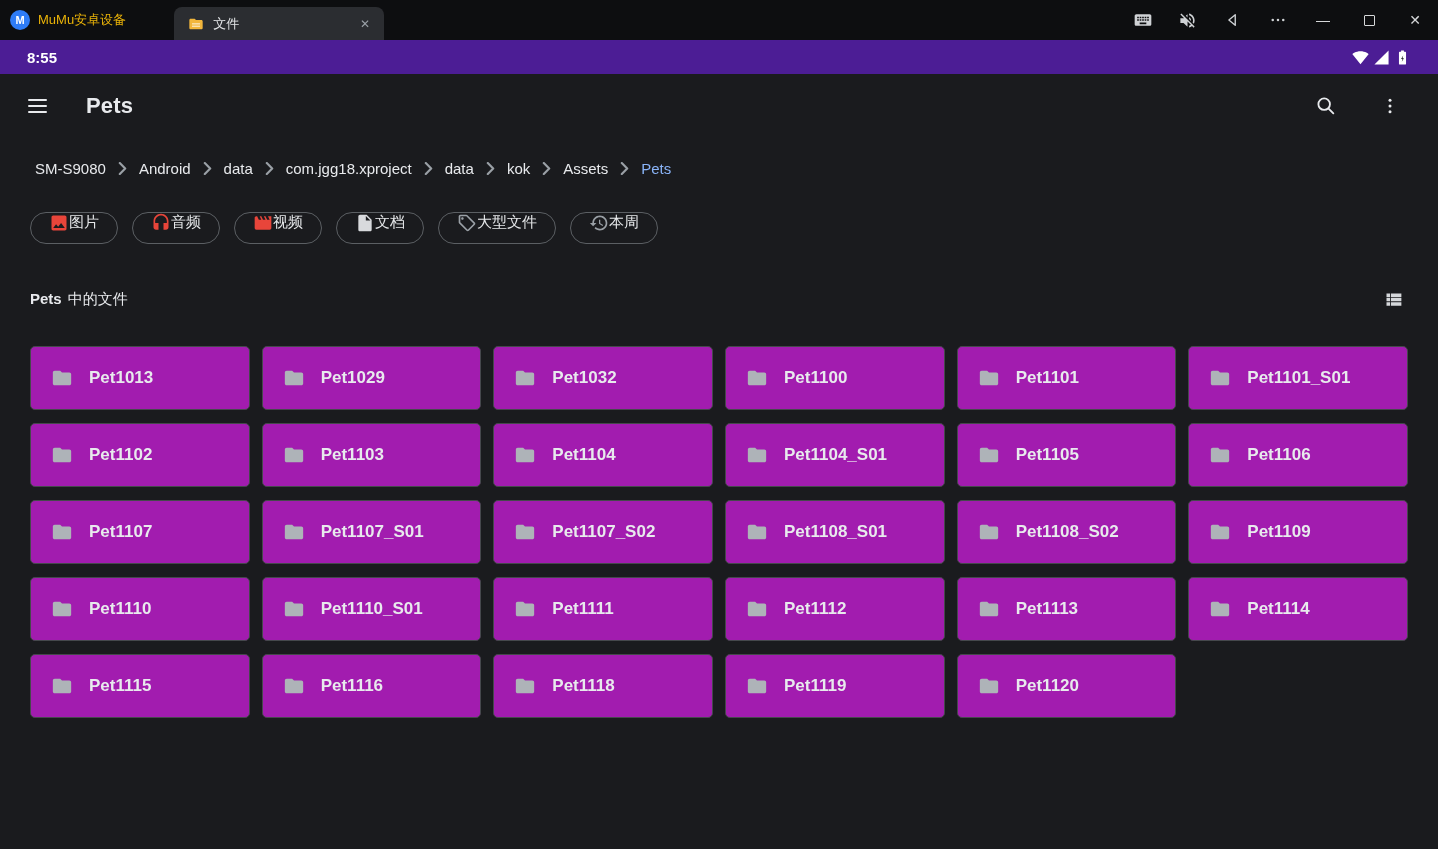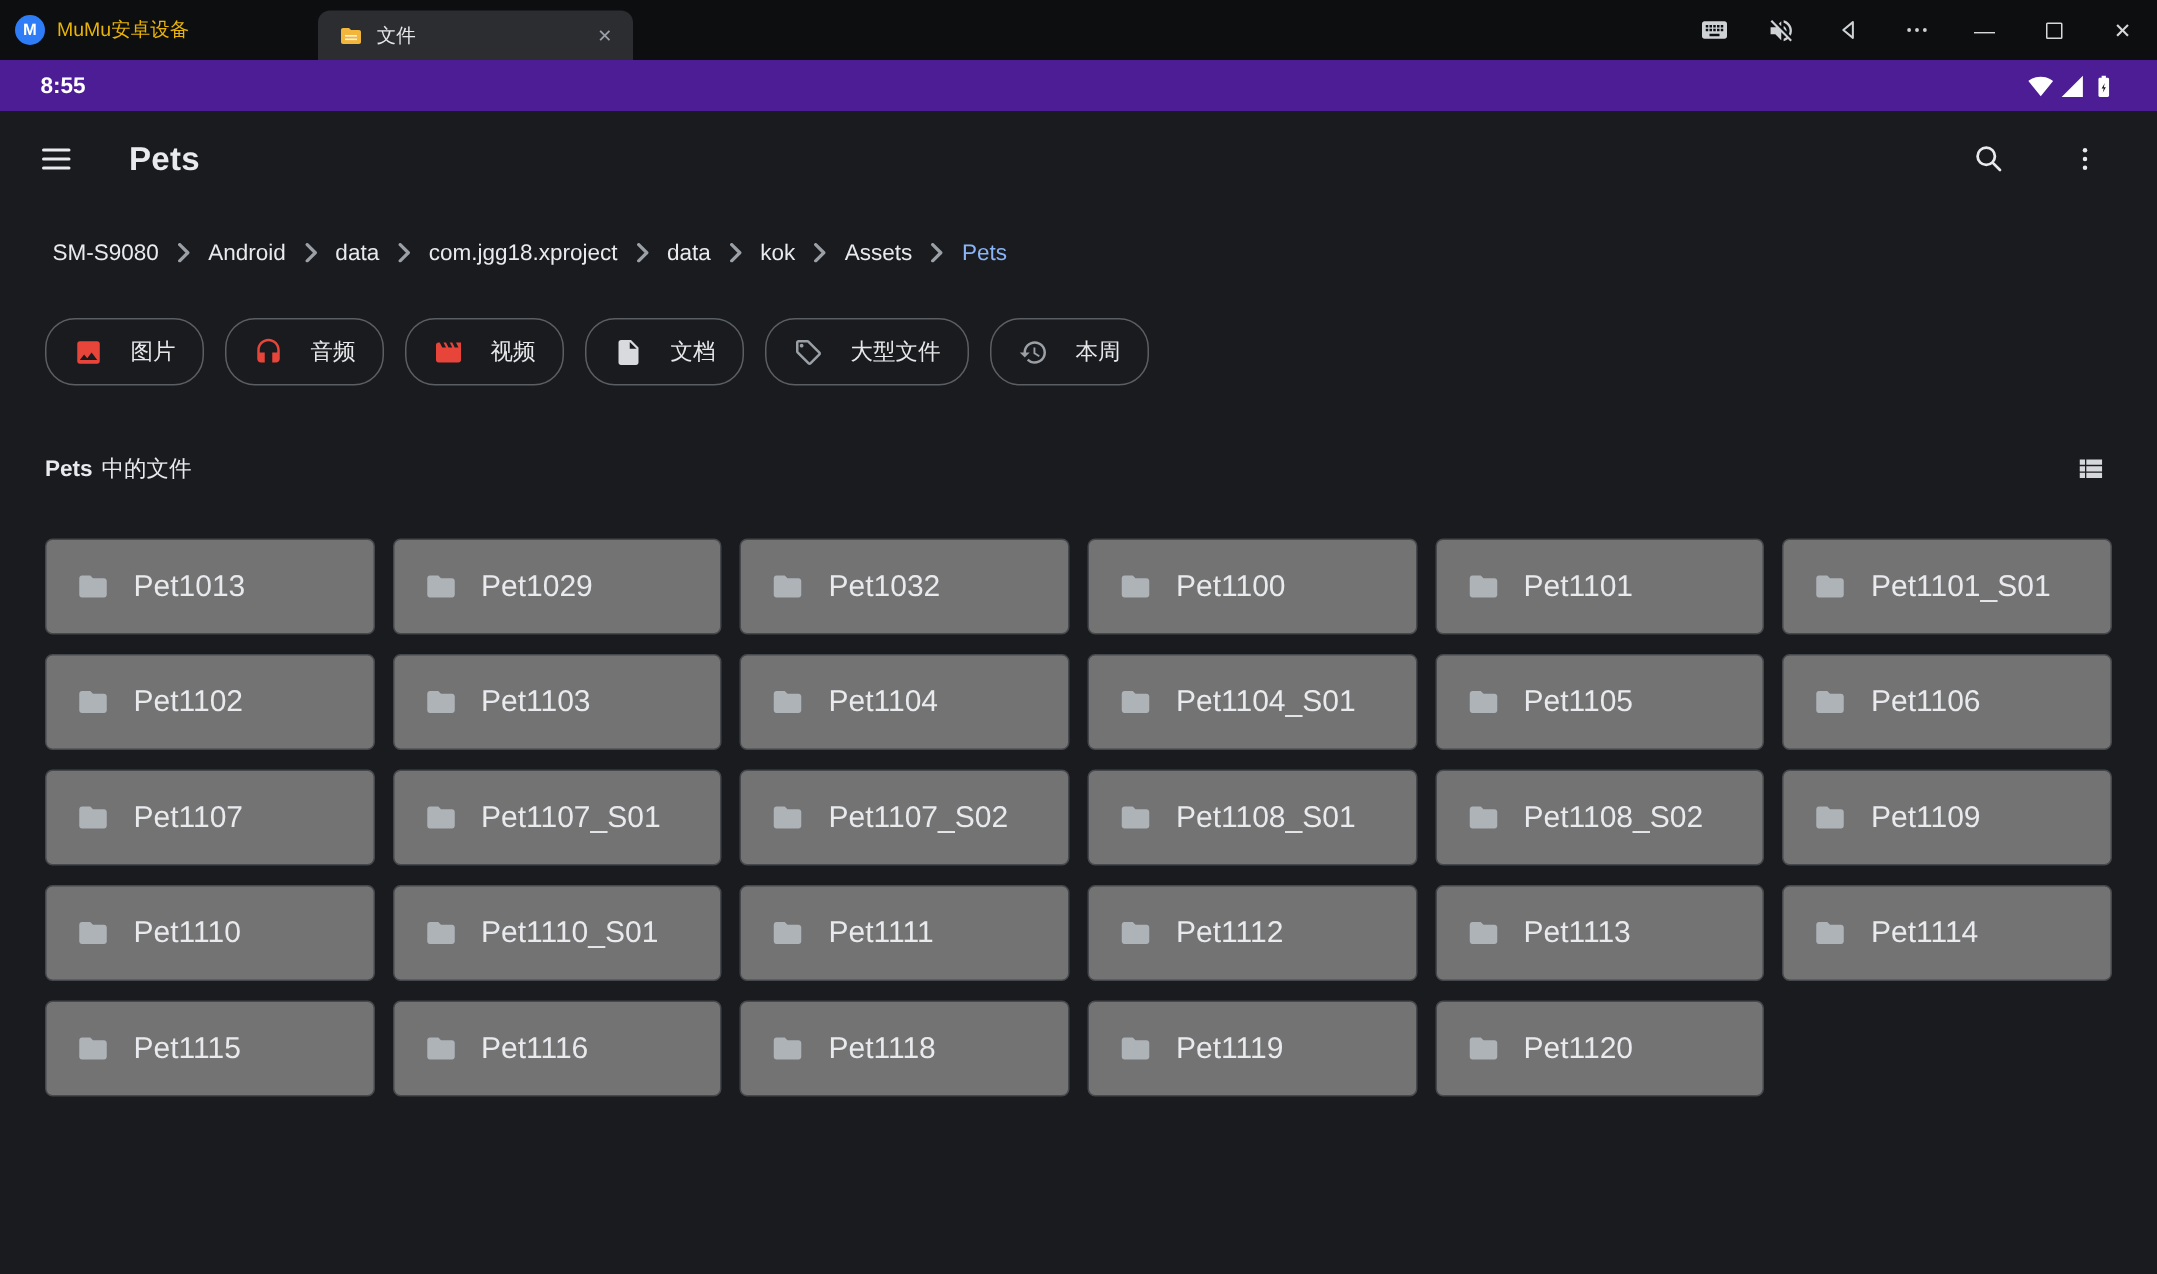--- a/index.html
+++ b/index.html
@@ -9,21 +9,21 @@
     font-family:"Liberation Sans", sans-serif;
     color:#e8eaed;
     overflow:hidden;
   }
 
   
   .titlebar{height:40px;background:#0d0e10;display:flex;align-items:center;padding-left:10px;}
   .logo{width:20px;height:20px;border-radius:50%;background:#2e7cf6;color:#fff;font-size:11px;
         font-weight:bold;display:flex;align-items:center;justify-content:center;flex-shrink:0;}
   .app-title{font-size:13px;color:#eab308;margin-left:8px;white-space:nowrap;}
-  .tab{margin-left:86px;height:33px;align-self:flex-end;display:flex;align-items:center;gap:9px;
+  .tab{margin-left:48px;height:33px;align-self:flex-end;display:flex;align-items:center;gap:9px;
        background:#2b2d31;border-radius:8px 8px 0 0;padding:0 10px 0 14px;width:210px;cursor:pointer;}
   .tab-label{font-size:13px;color:#e4e6e8;flex:1;}
   .tab-close{color:#9aa0a6;font-size:12px;width:18px;height:18px;display:flex;align-items:center;justify-content:center;cursor:pointer;}
   .titlebar-spacer{flex:1}
   .tb-icon{width:45px;height:40px;display:flex;align-items:center;justify-content:center;color:#cfd2d5;cursor:pointer;}
   .tb-icon svg{display:block}
   .win-btn{width:46px;height:40px;display:flex;align-items:center;justify-content:center;color:#d6d8da;font-size:14px;cursor:pointer;}
   .maxi-box{width:11px;height:11px;border:1.5px solid #d6d8da;border-radius:1px;}
 
   
@@ -41,34 +41,34 @@
 
   
   .breadcrumb{display:flex;align-items:center;padding:0 35px;margin-top:14px;height:36px;gap:12px;
               font-size:15px;font-weight:500;}
   .crumb{color:#e8eaed;cursor:pointer;white-space:nowrap;}
   .crumb.active{color:#8ab4f8;}
   .crumb-sep{display:flex;align-items:center;}
 
   
   .chips{display:flex;gap:14px;padding:0 30px;margin-top:26px;}
-  .chip{height:45px;border:1px solid #5b5f63;border-radius:20px;display:flex;align-items:center;gap:18px;
+  .chip{height:32px;border:1px solid #5b5f63;border-radius:20px;display:flex;gap:0;
         padding:0 18px;font-size:15px;color:#e6e8ea;background:transparent;cursor:pointer;white-space:nowrap;}
   .chip svg{width:20px;height:20px;flex-shrink:0;}
 
   
   .section-row{display:flex;align-items:center;justify-content:space-between;padding:0 30px;margin-top:42px;}
   .section-title{font-size:15px;display:flex;align-items:baseline;gap:6px;}
   .section-title .bold{font-weight:700;}
   .view-toggle{width:30px;height:26px;display:flex;align-items:center;justify-content:center;cursor:pointer;}
 
   
   .grid{display:grid;grid-template-columns:repeat(6,1fr);gap:13px 12px;margin:34px 30px 0;}
-  .card{height:64px;border:1px solid #45484c;border-radius:5px;background:#737373;display:flex;
-        align-items:center;gap:16px;padding:0 10px 0 20px;font-size:20px;font-weight:400;color:#e8eaed;
+  .card{height:64px;border:1px solid #45484c;border-radius:5px;background:#a21caf;display:flex;
+        align-items:center;gap:16px;padding:0 10px 0 20px;font-size:17px;font-weight:700;color:#e8eaed;
         cursor:pointer;overflow:hidden;}
   .card svg{width:22px;height:22px;flex-shrink:0;}
   .card-label{white-space:nowrap;overflow:hidden;text-overflow:ellipsis;}
 </style>
 </head>
 <body>
 
 <div class="titlebar">
   <div class="logo">M</div>
   <span class="app-title">MuMu安卓设备</span>

